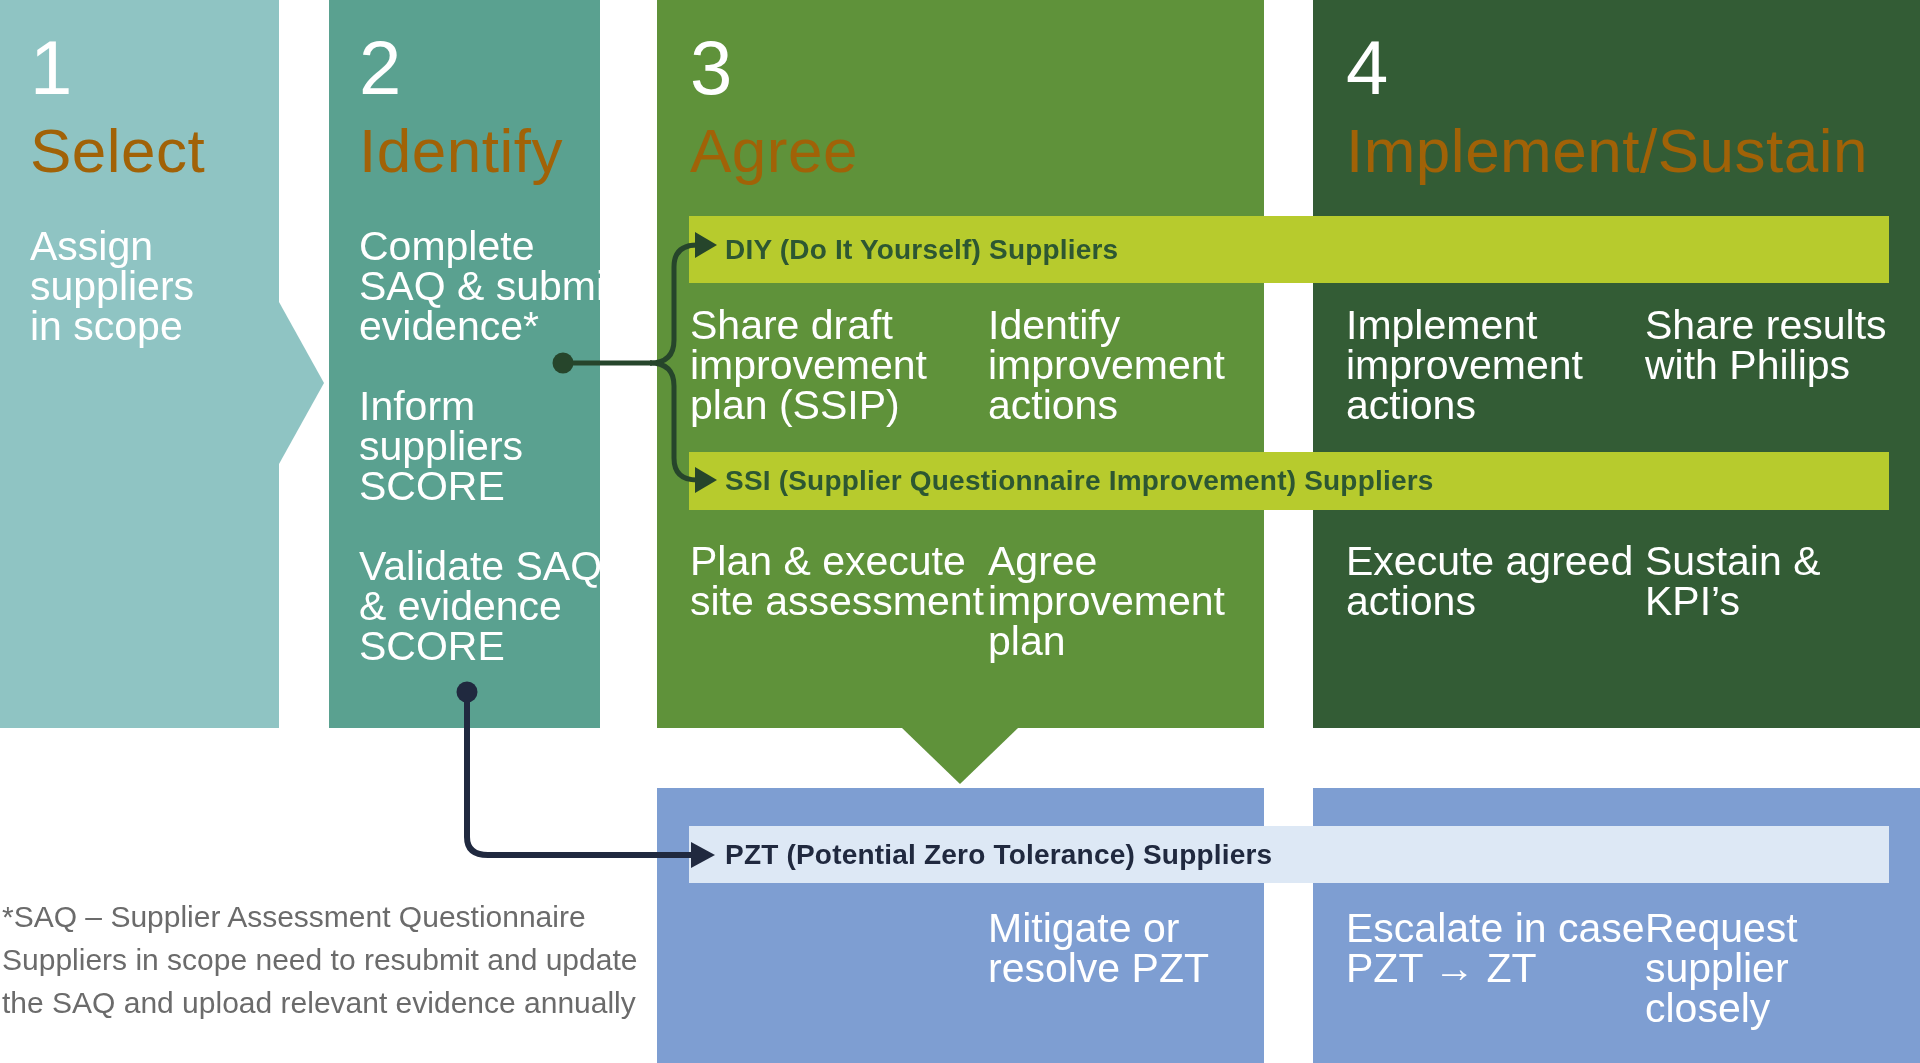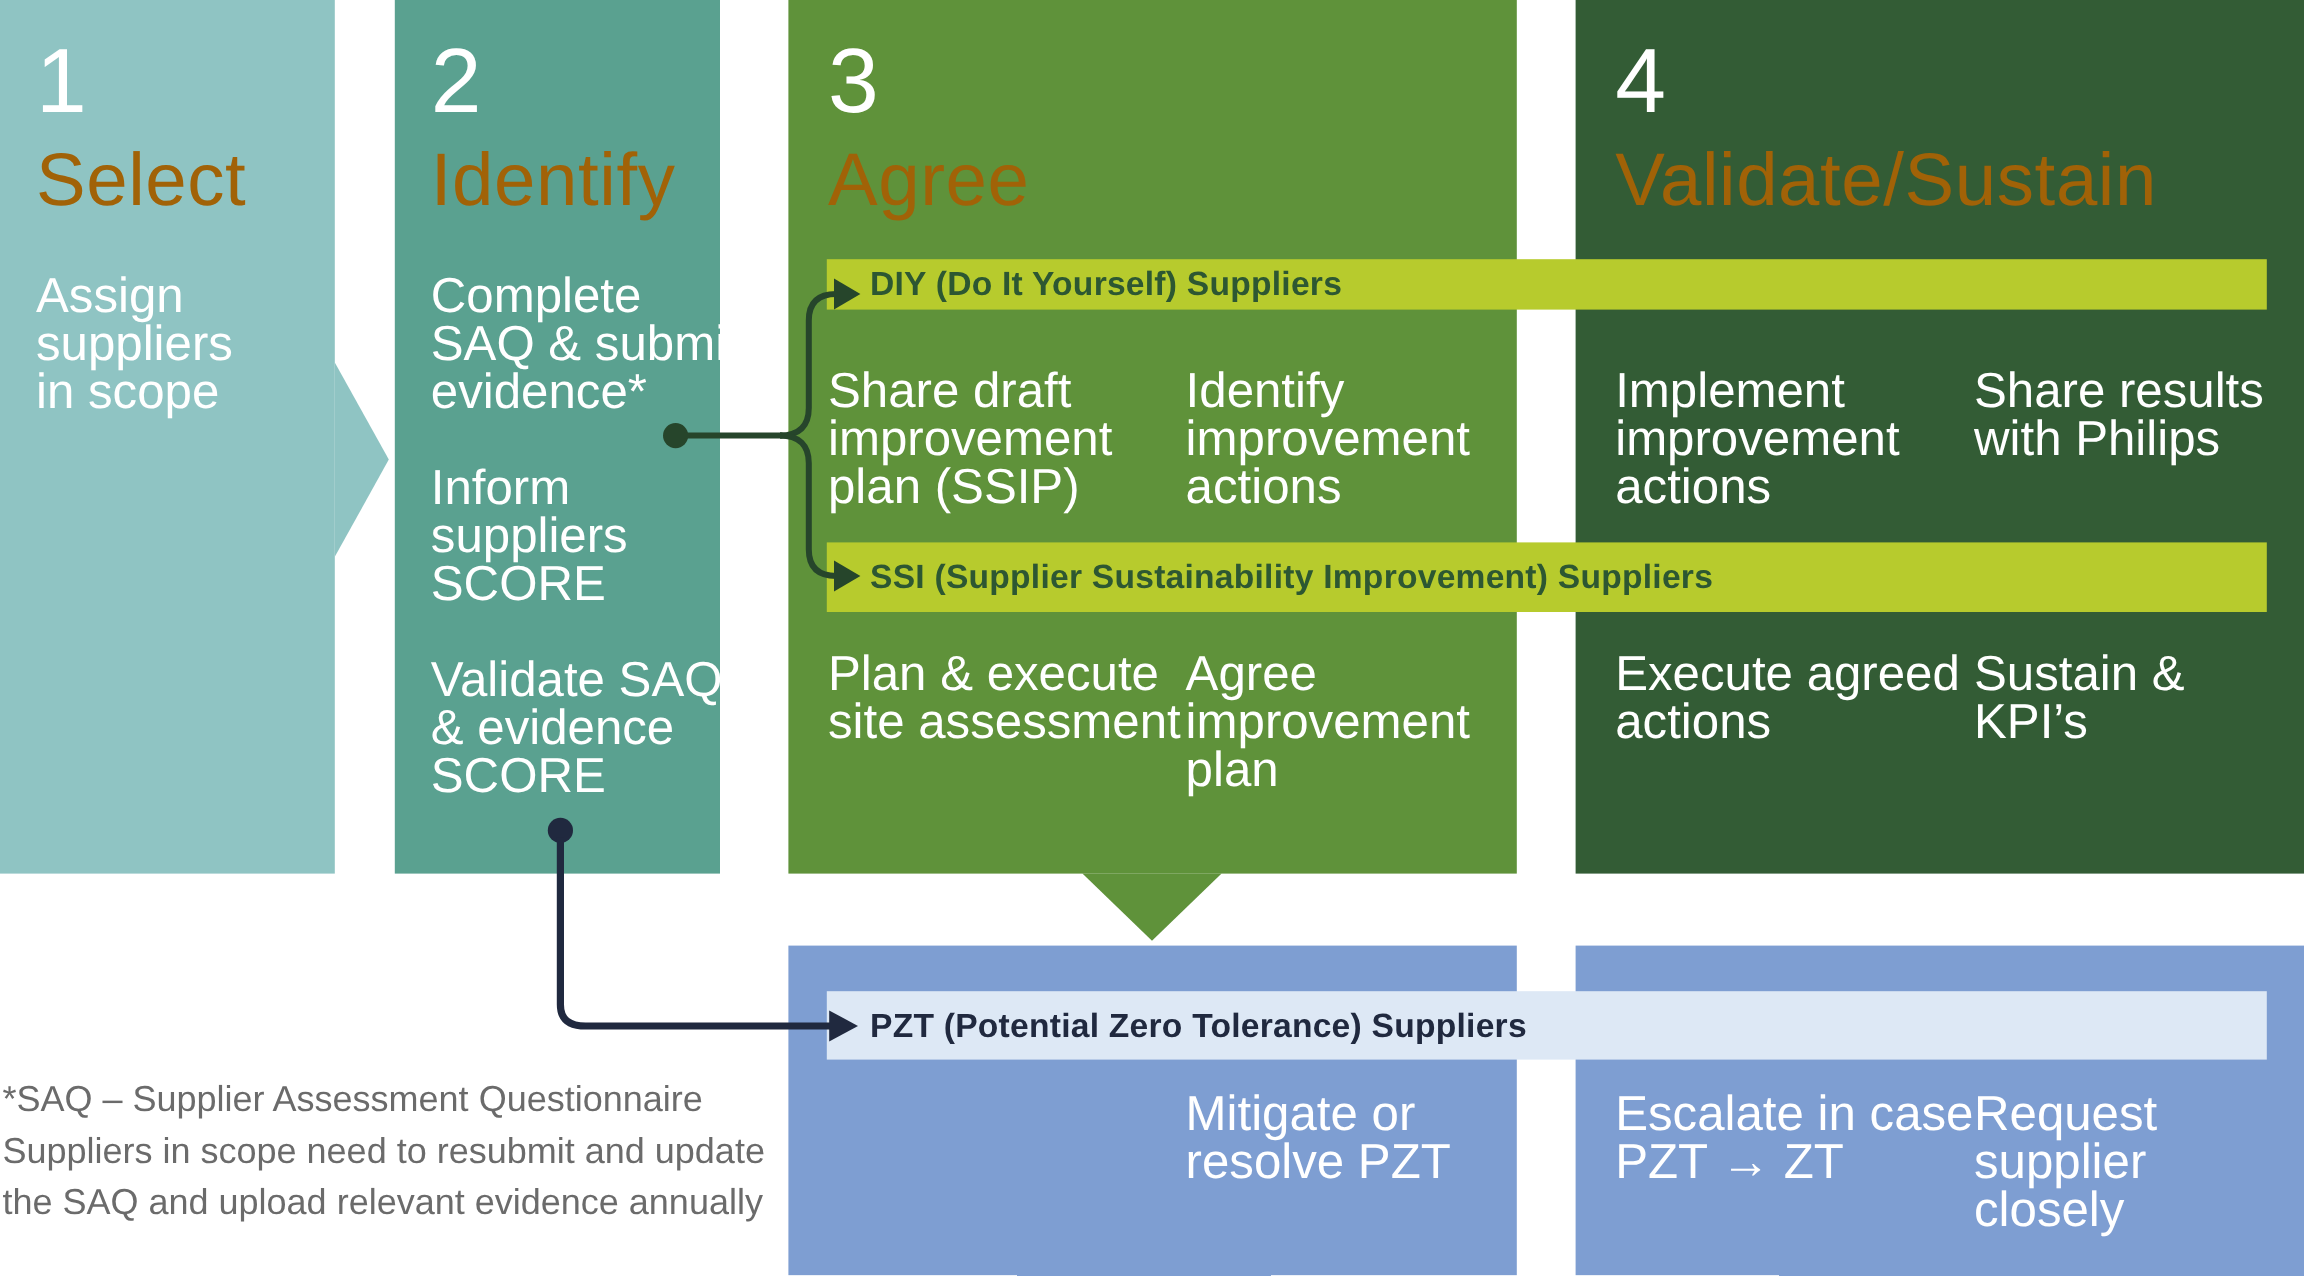--- a/index.html
+++ b/index.html
@@ -9,21 +9,21 @@
   }
   .box{position:absolute;}
   .col-box{top:0;height:728px;}
   #col1-box{left:0;width:279px;background:var(--teal-light);}
   #col2-box{left:329px;width:271px;background:var(--teal);}
   #col3-box{left:657px;width:607px;background:var(--green);}
   #col4-box{left:1313px;width:607px;background:var(--green-dark);}
   #blue3-box{left:657px;top:788px;width:607px;height:275px;background:var(--blue);}
   #blue4-box{left:1313px;top:788px;width:607px;height:275px;background:var(--blue);}
   .banner{position:absolute;left:689px;width:1200px;display:flex;align-items:center;}
-  #diy-banner{top:216px;height:42px;background:var(--lime);align-items:center;}
+  #diy-banner{top:216px;height:67px;background:var(--lime);align-items:center;}
   #ssi-banner{top:452px;height:58px;background:var(--lime);}
   #pzt-banner{top:826px;height:57px;background:var(--blue-light);text-align:right;}
   .banner-label{
     margin-left:36px;font-size:28px;font-weight:bold;letter-spacing:.2px;
     color:var(--lime-text);white-space:nowrap;
   }
   #pzt-banner .banner-label{color:var(--navy);}
   .heading-number{
     position:absolute;top:30px;font-size:76px;font-weight:300;color:#fff;line-height:1;
   }
@@ -56,21 +56,21 @@
   <div class="box col-box" id="col2-box"></div>
   <div class="box col-box" id="col3-box"></div>
   <div class="box col-box" id="col4-box"></div>
   <div class="box" id="blue3-box"></div>
   <div class="box" id="blue4-box"></div>
 
   <div class="banner" id="diy-banner">
     <span class="banner-label">DIY (Do It Yourself) Suppliers</span>
   </div>
   <div class="banner" id="ssi-banner">
-    <span class="banner-label">SSI (Supplier Sustainability Improvement) Suppliers</span>
+    <span class="banner-label">SSI (Supplier Questionnaire Improvement) Suppliers</span>
   </div>
   <div class="banner" id="pzt-banner">
     <span class="banner-label">PZT (Potential Zero Tolerance) Suppliers</span>
   </div>
 
   <svg id="overlay" width="1920" height="1063" viewBox="0 0 1920 1063">
 
     <polygon points="279,302 324,383 279,464" style="fill:var(--teal-light)"></polygon>
 
     <polygon points="902,728 1018,728 960,784" style="fill:var(--green)"></polygon>
@@ -117,21 +117,21 @@
   <div class="txt x-c3b y-g1">Identify
 improvement
 actions</div>
   <div class="txt x-c3a y-g2">Plan &amp; execute
 site assessment</div>
   <div class="txt x-c3b y-g2">Agree
 improvement
 plan</div>
 
   <div class="heading-number x-c4a">4</div>
-  <div class="heading-title x-c4a">Validate/Sustain</div>
+  <div class="heading-title x-c4a">Implement/Sustain</div>
   <div class="txt x-c4a y-g1">Implement
 improvement
 actions</div>
   <div class="txt x-c4b y-g1">Share results
 with Philips</div>
   <div class="txt x-c4a y-g2">Execute agreed
 actions</div>
   <div class="txt x-c4b y-g2">Sustain &amp; KPI’s</div>
 
   <div class="txt x-c3b y-b1">Mitigate or

